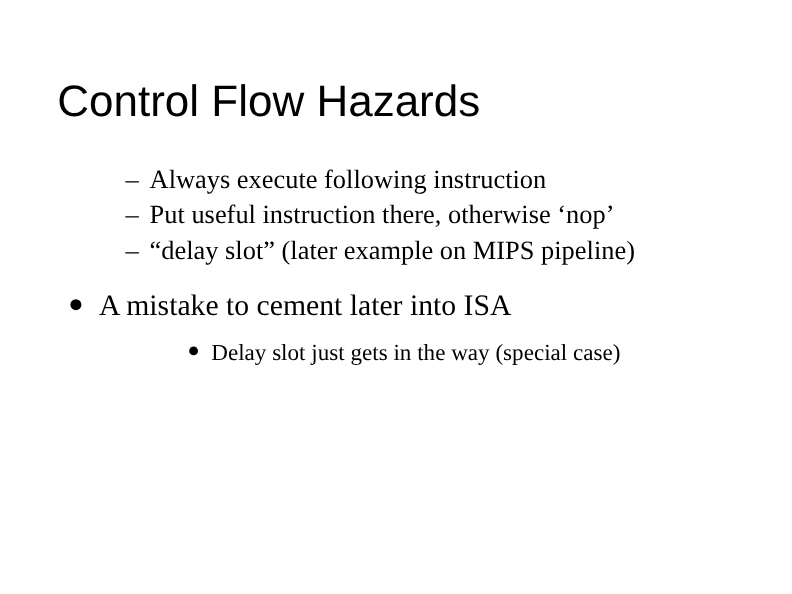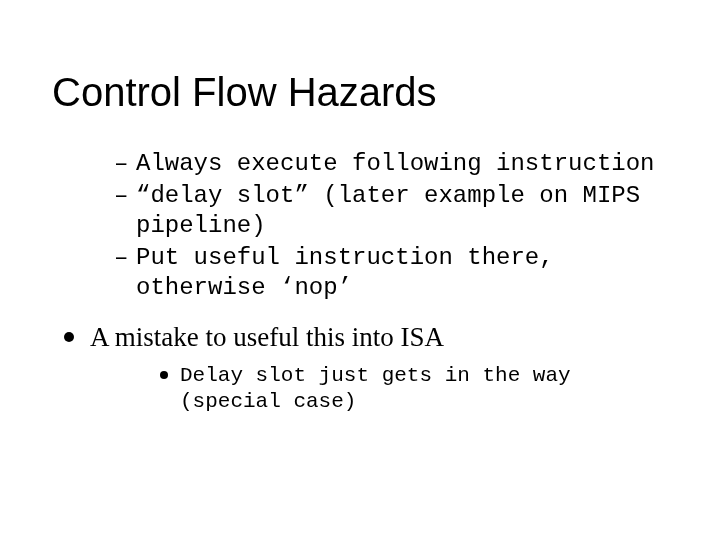--- a/index.html
+++ b/index.html
@@ -39,39 +39,38 @@
     left: 14px;
     top: 0.42em;
     width: 10px;
     height: 10px;
     background: #000;
     border-radius: 50%;
   }
   .l2-group {
     margin: 2px 0 18px 0;
     font-size: 24px;
-    font-family: Liberation Mono, monospace;
   }
   .l2 {
     margin: 0 0 2px 0;
     padding-left: 86px;
     position: relative;
   }
   .l2::before {
     content: "\2013"; 
     position: absolute;
     left: 64px;
     top: 0;
   }
   .l3-group {
     margin: 6px 0 0 0;
     font-size: 21px;
   }
   .l3 {
-    margin: 0;
+    margin: 12px;
     padding-left: 130px;
     position: relative;
   }
   .l3::before {
     content: "";
     position: absolute;
     left: 110px;
     top: 0.40em;
     width: 8px;
     height: 8px;
@@ -85,29 +84,29 @@
 <div class="slide">
   <h1 class="title">Control Flow Hazards</h1>
 
   <div class="body">
 
     <div class="l2-group">
       <div class="l2">
         <span>Always execute following instruction</span>
       </div>
       <div class="l2">
-        <span>“delay slot” (later example on MIPS pipeline)</span>
+        <span>Put useful instruction there, otherwise ‘nop’</span>
       </div>
       <div class="l2">
-        <span>Put useful instruction there, otherwise ‘nop’</span>
+        <span>“delay slot” (later example on MIPS pipeline)</span>
       </div>
     </div>
 
     <div class="l1">
-      <span>A mistake to useful this into ISA</span>
+      <span>A mistake to cement later into ISA</span>
     </div>
     <div class="l2-group">
       <div class="l3-group">
         <div class="l3">
           <span>Delay slot just gets in the way (special case)</span>
         </div>
       </div>
     </div>
 
   </div>

